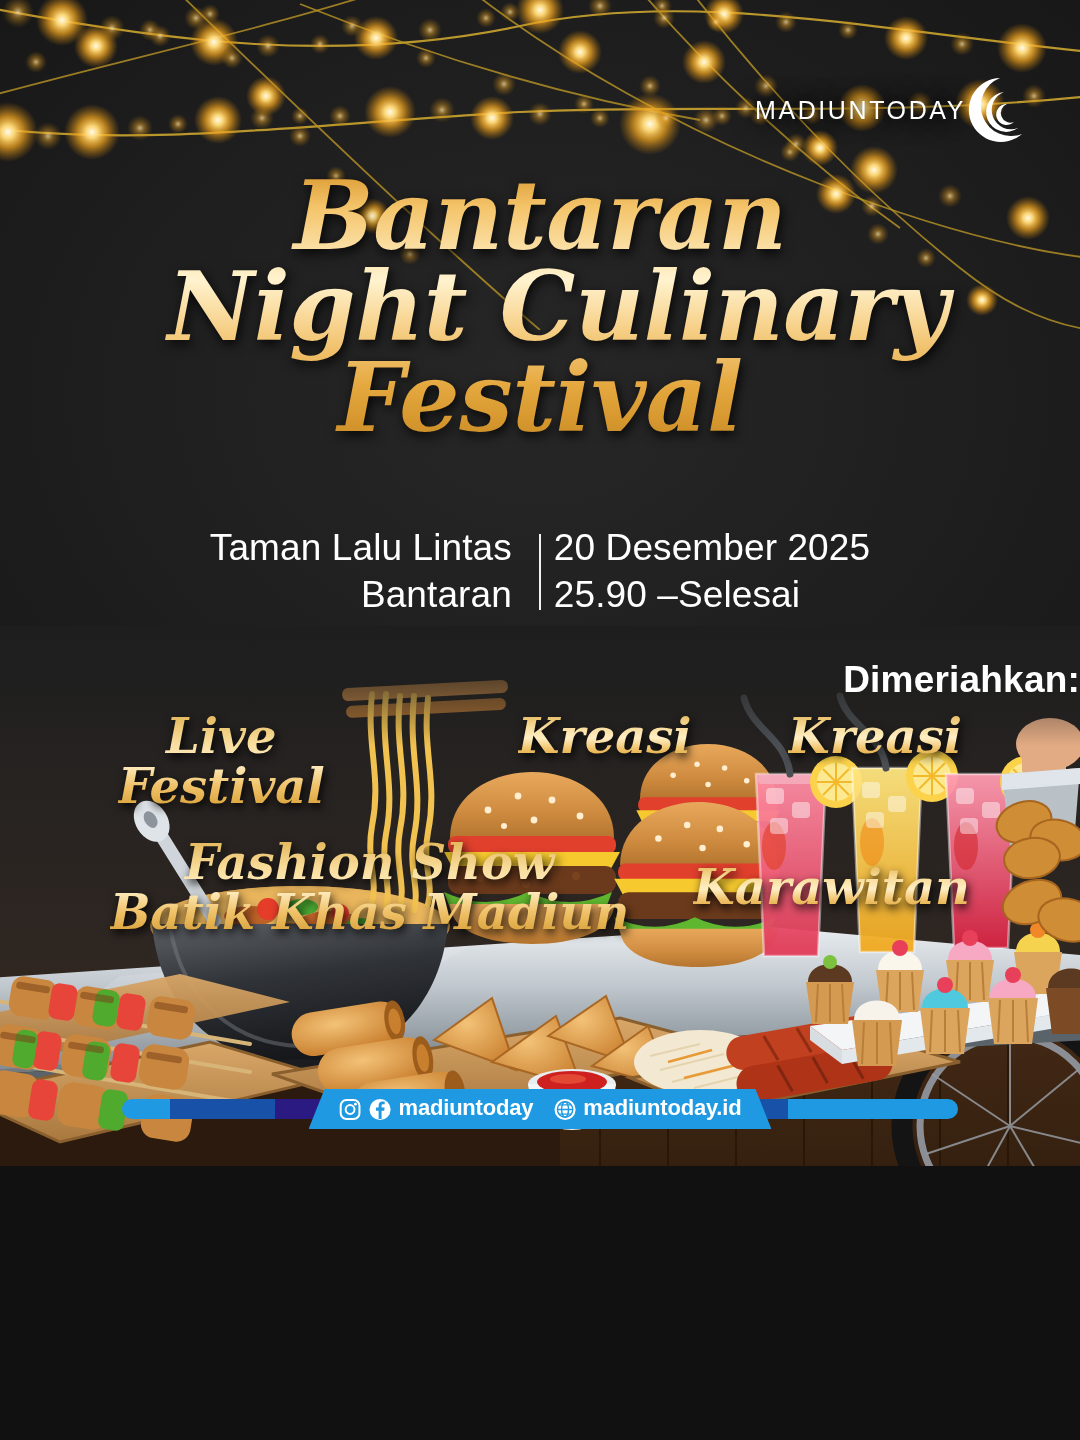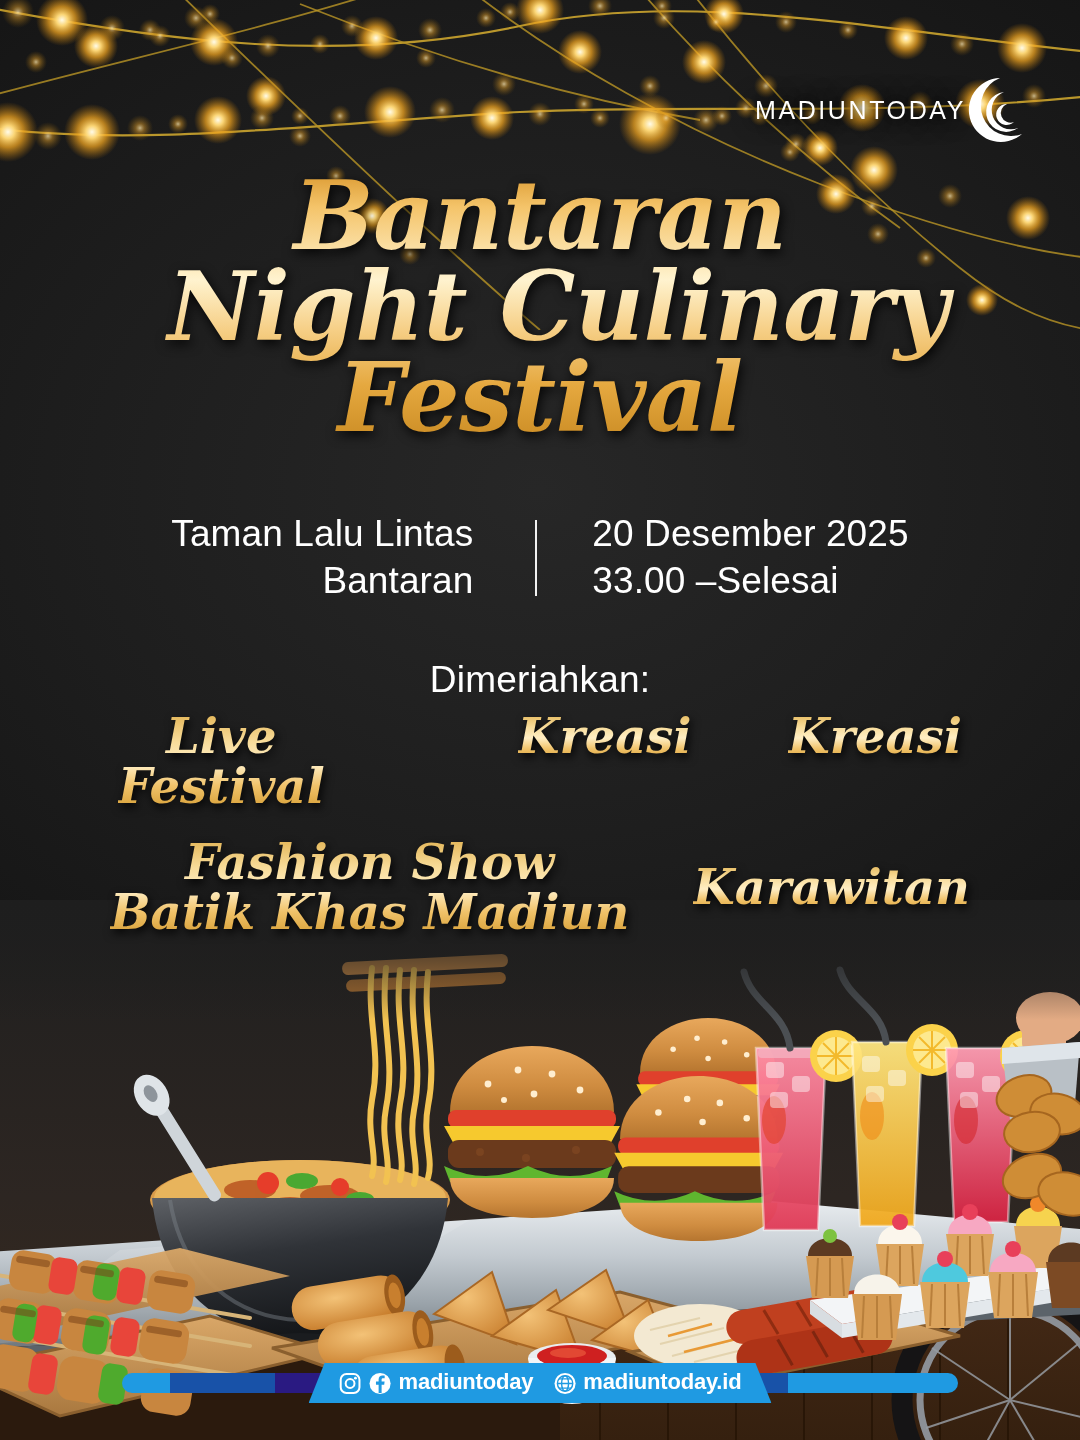--- a/index.html
+++ b/index.html
@@ -5,21 +5,21 @@
   * { margin:0; padding:0; box-sizing:border-box; }
   html,body { background:#111; }
   body {
     width:1080px; height:1440px;
     font-family:"Liberation Sans", sans-serif;
     overflow:hidden;
     position:relative;
   }
   #poster {
     position:relative;
-    width:1080px; height:1440px;
+    width:1080px; height:1166px;
     overflow:hidden;
     background:
       radial-gradient(ellipse 900px 700px at 50% 34%, #272727 0%, #1d1d1d 55%, #141414 100%),
       #1a1a1a;
   }
 
   
   #lights { position:absolute; inset:0 0 auto 0; height:330px; overflow:hidden; z-index:2; }
   #lights svg { display:block; width:1080px; height:330px; }
   .wire { fill:none; stroke:#c8a22e; stroke-width:2.2; opacity:.92; }
@@ -50,35 +50,34 @@
     color:transparent; -webkit-text-fill-color:transparent;
     filter:drop-shadow(2px 4px 6px rgba(0,0,0,.85));
   }
   #title .ln { display:block; }
   #title .ln1 { font-size:95px; }
   #title .ln2 { font-size:95px; margin-top:-6px;margin-left:36px; }
   #title .ln3 { font-size:95px; margin-top:-6px; }
 
   
   #info {
-    position:absolute; top:511px; left:0; right:0; z-index:5;
+    position:absolute; top:525px; left:0; right:0; z-index:5;
     display:flex; justify-content:center; align-items:stretch;
     color:#fff;
-    gap:35px;
   }
   #info .col { font-size:37px; line-height:1.27; font-weight:400; letter-spacing:.1px; }
   #info .col.venue { text-align:right; padding-right:27px; }
-  #info .col.date  { text-align:left;  padding-left:20px; }
+  #info .col.date  { text-align:left;  padding-left:13px; }
   #info .divider { width:2px; background:#f2f2f2; align-self:center; height:76px; }
 
   
   #dim-label {
     position:absolute; top:659px; left:0; right:0; z-index:5;
-    text-align:center; color:#fff;
-    font-size:37px; font-weight:400; letter-spacing:.2px;
+    text-align:right; color:#fff;
+    font-size:37px; font-weight:700; letter-spacing:.2px;
   }
   .gold-item {
     font-family:"DejaVu Serif", serif;
     font-style:italic; font-weight:700;
     background:linear-gradient(180deg,#e2b455 0%,#f8dc9a 30%,#ffeec4 52%,#f0c269 74%,#d49b31 100%);
     -webkit-background-clip:text; background-clip:text;
     color:transparent; -webkit-text-fill-color:transparent;
     filter:drop-shadow(2px 4px 5px rgba(0,0,0,.9));
     line-height:1.04;
   }
@@ -273,21 +272,21 @@
   </h1>
 
   <div id="info">
     <div class="col venue">
       <div>Taman Lalu Lintas</div>
       <div>Bantaran</div>
     </div>
     <div class="divider"></div>
     <div class="col date">
       <div>20 Desember 2025</div>
-      <div>33.00 –Selesai</div>
+      <div>25.90 –Selesai</div>
     </div>
   </div>
 
   <div id="dim-label">Dimeriahkan:</div>
 
   <div id="acts-row1">
     <div class="act gold-item">
       <div>Live</div>
       <div>Festival</div>
     </div>

